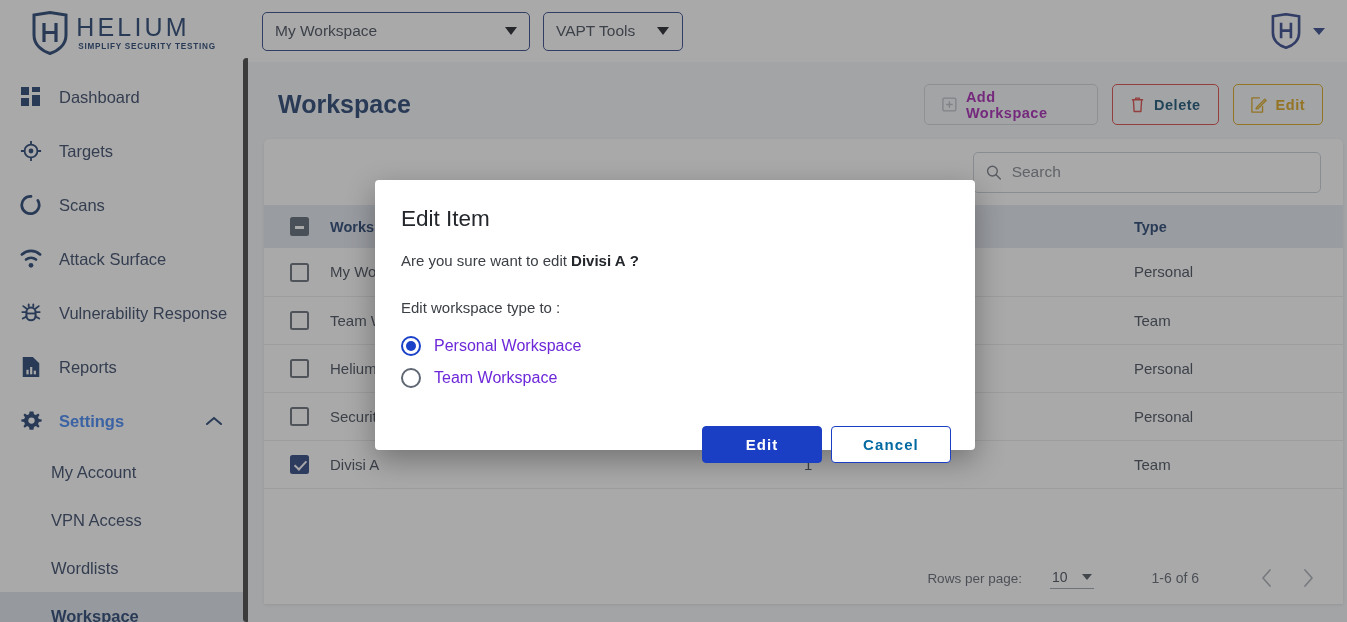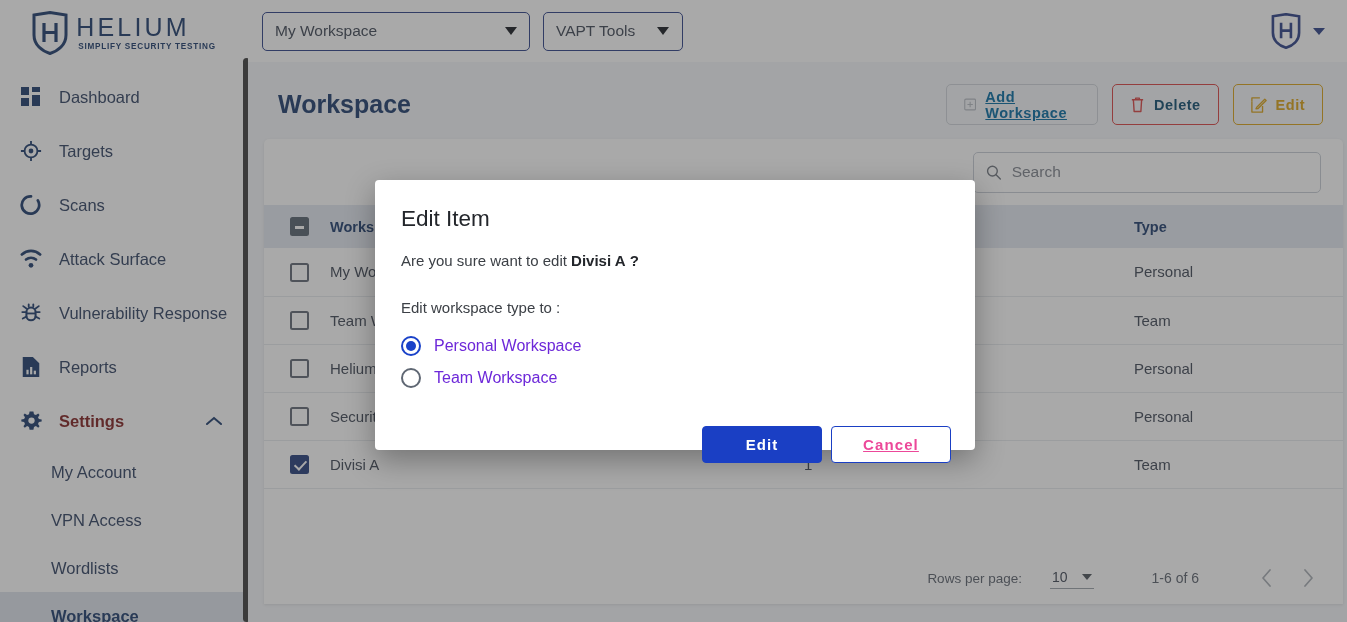--- a/index.html
+++ b/index.html
@@ -51,21 +51,21 @@
     cursor: pointer;
     color: #1b3a6b;
   }
   .nav-item .ic {
     width: 34px; display: flex; align-items: center; justify-content: center;
     color: #1b3a6b; flex: none;
   }
   .nav-label {
     font-size: 16.5px; color: #2f4061; margin-left: 11px; white-space: nowrap; text-align: center;
   }
-  .nav-item.bold .nav-label { font-weight: 700; color: #7f1d1d; }
+  .nav-item.bold .nav-label { font-weight: 700; color: #3b82f6; }
   .nav-item .chev { margin-left: auto; margin-right: 26px; color: #1b3a6b; }
   .sub-item {
     display: flex; align-items: center;
     height: 48px;
     padding-left: 51px;
     cursor: pointer;
   }
   .sub-item .nav-label { margin-left: 0; font-size: 16.5px; }
   .sub-item.active { background: #dde3ec; }
   .sub-item.active .nav-label { font-weight: 700; color: #1b3a6b; }
@@ -123,21 +123,21 @@
     font-size: 25px; font-weight: 700; color: #1b3a6b;
   }
   .page-actions { margin-left: auto; display: flex; gap: 14px; }
   .btn {
     height: 41px; border-radius: 5px;
     display: flex; align-items: center; justify-content: center;
     gap: 9px; padding: 0 17px;
     font-size: 14.5px; font-weight: 700; letter-spacing: 0.5px;
     cursor: pointer; background: transparent;
   }
-  .btn-disabled { border: 1.2px solid #cfd3d9; color: #0369a1; width: 152px; cursor: default; text-decoration: underline; }
+  .btn-disabled { border: 1.2px solid #cfd3d9; color: #a21caf; width: 174px; cursor: default; }
   .btn-delete { border: 1.3px solid #d94141; color: #0c4a6e; }
   .btn-edit { border: 1.3px solid #d9a115; color: #d9a115; }
 
   
   .card {
     margin: 0 4px 0 16px;
     background: #ffffff;
     border-radius: 5px 5px 0 0;
     box-shadow: 0 1px 3px rgba(0,0,0,0.10);
     height: 465px;
@@ -269,21 +269,21 @@
     display: flex; justify-content: flex-end; gap: 9px;
     margin-top: 32px;
   }
   .dlg-btn {
     height: 37px; min-width: 120px; border-radius: 4px;
     display: flex; align-items: center; justify-content: center;
     font-size: 15px; font-weight: 700; letter-spacing: 1.1px;
     cursor: pointer;
   }
   .dlg-btn.primary { background: #1a3fc4; color: #ffffff; border: 1px solid #1a3fc4; }
-  .dlg-btn.secondary { background: #ffffff; color: #ec4899; border: 1.4px solid #1a3fc4; text-decoration: underline; }
+  .dlg-btn.secondary { background: #ffffff; color: #0369a1; border: 1.4px solid #1a3fc4; }
 </style>
 </head>
 <body>
 
 <div id="app">
 
   <aside class="sidebar">
     <div class="logo-wrap">
       <div class="logo">
         <svg class="logo-shield" viewBox="0 0 36 44">

